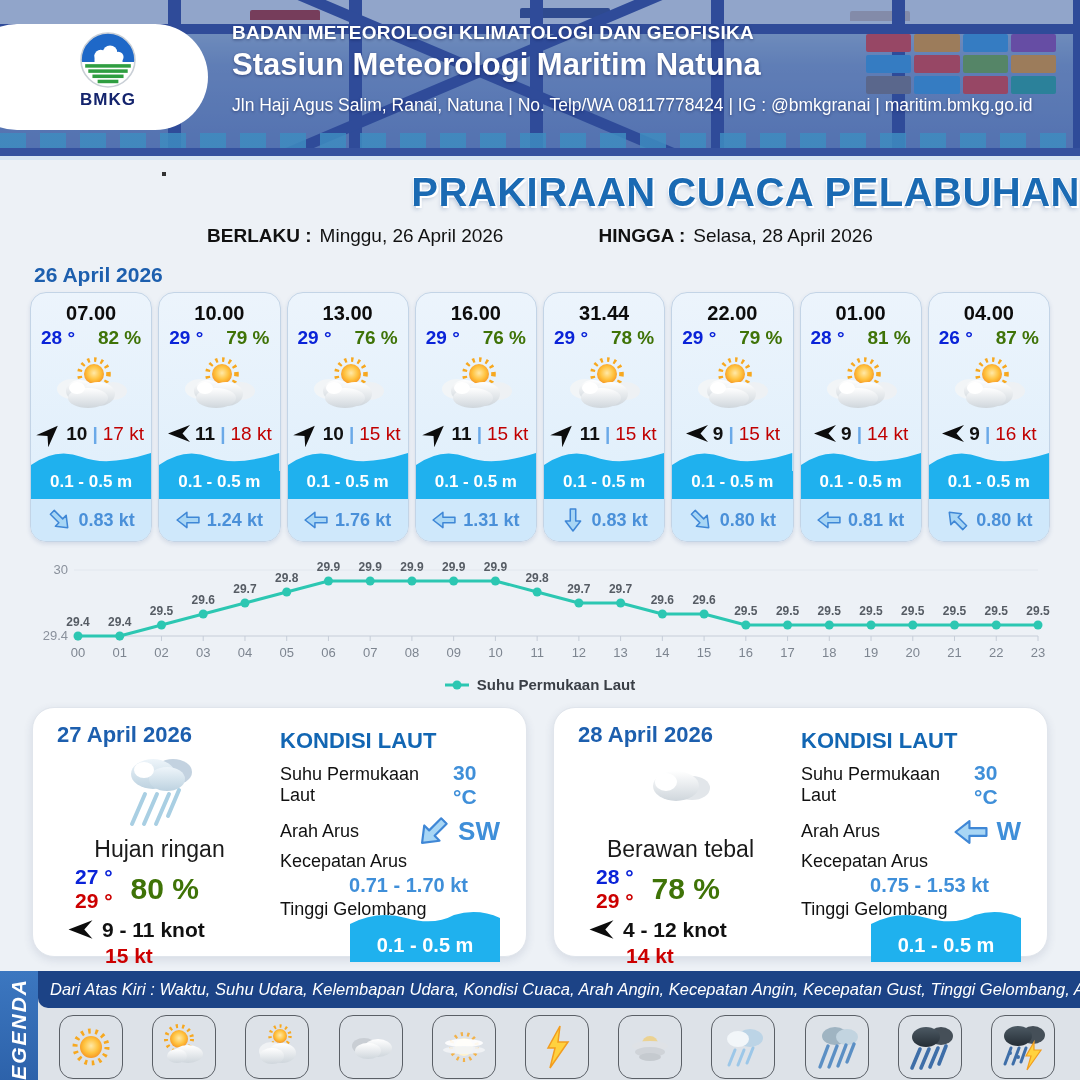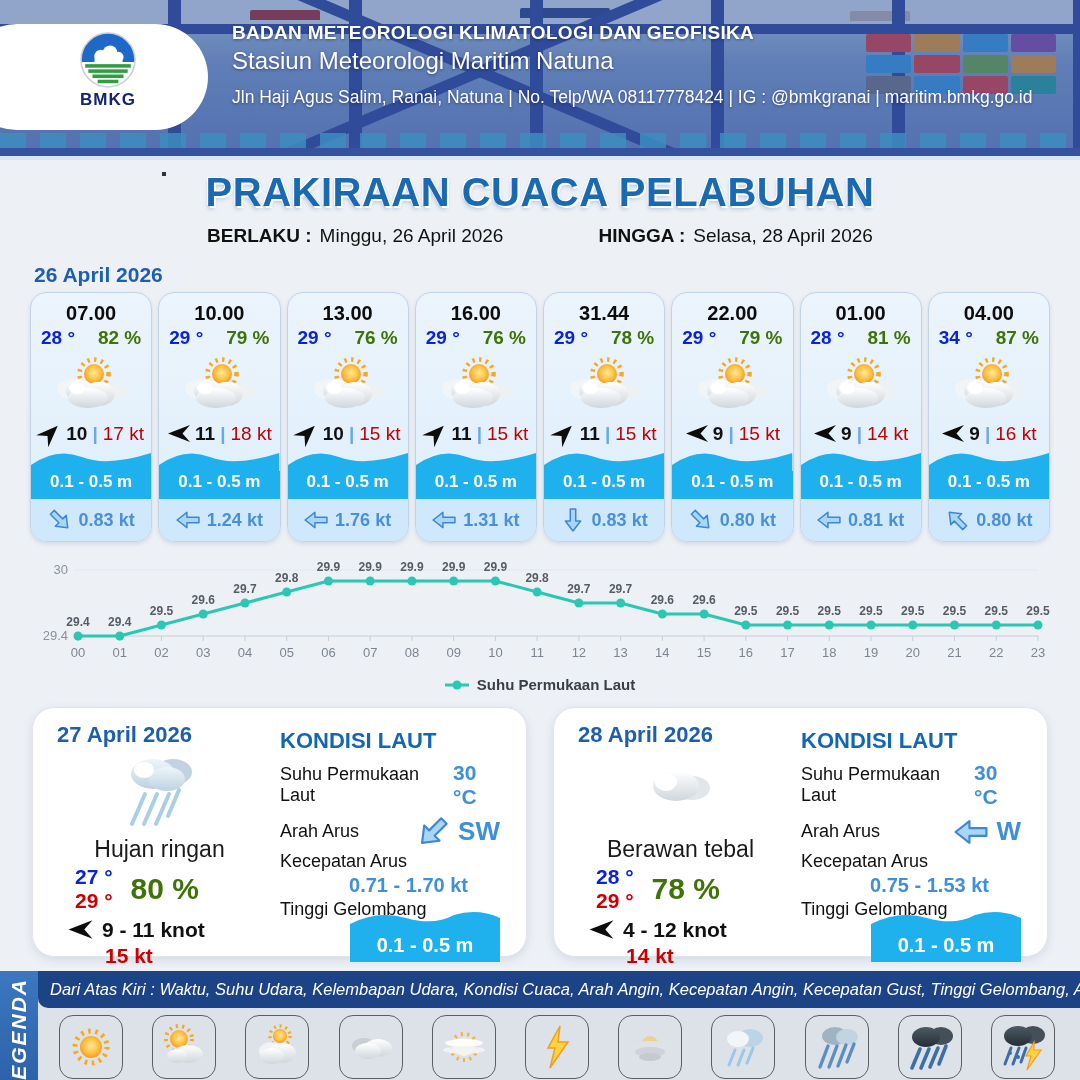--- a/index.html
+++ b/index.html
@@ -17,25 +17,25 @@
   .containers{position:absolute;right:24px;top:34px;width:190px;height:84px;display:grid;grid-template-columns:repeat(4,1fr);grid-auto-rows:18px;gap:3px}
   .containers div{border-radius:2px}
   .seats{position:absolute;left:0;right:0;bottom:8px;height:15px;background:repeating-linear-gradient(90deg,#49b9dd 0 26px,transparent 26px 40px);opacity:.85}
   .floor{position:absolute;left:0;right:0;bottom:0;height:8px;background:#3d5ca8}
   .htint{position:absolute;inset:0;background:rgba(45,66,145,.38)}
   .logo-pill{position:absolute;left:-36px;top:24px;width:244px;height:106px;background:#fff;border-radius:60px;z-index:3}
   .logo-inner{margin-left:84px;margin-top:8px;width:120px;display:flex;flex-direction:column;align-items:center}
   .logo-bmkg{font-size:17px;font-weight:bold;color:#14246d;letter-spacing:1px;margin-top:2px}
   .htext{position:absolute;left:232px;top:22px;z-index:2;color:#fff;text-shadow:0 1px 3px rgba(0,10,60,.45)}
   .org{font-size:19px;font-weight:bold;letter-spacing:.3px}
-  .station{font-size:24px;font-weight:normal;margin-top:3px}
+  .station{font-size:31px;font-weight:bold;margin-top:3px}
   .contact{font-size:17.5px;margin-top:12px;font-weight:400}
 
   
-  .title-sec{text-align:center;padding-top:10px;position:relative}
+  .title-sec{text-align:right;padding-top:10px;position:relative}
   .title-dot{position:absolute;left:162px;top:12px;width:4px;height:4px;background:#333}
   .main-title{font-size:40px;font-weight:bold;color:#1a6ab3;letter-spacing:.5px;text-shadow:2px 2px 0 #ffffff,-1px -1px 0 #ffffff,0 3px 4px rgba(20,60,120,.25)}
   .sub-title{font-size:31px;font-weight:bold;color:#3f9ae0;margin-top:4px;text-shadow:1px 1px 0 #fff}
   .validity{display:flex;justify-content:center;gap:95px;margin-top:10px;font-size:19px;color:#111}
   .vl{font-weight:bold}
   .vv{margin-left:8px}
 
   
   .date-label{margin:16px 0 5px 34px;font-size:21px;font-weight:bold;color:#1d5fae}
   .cards{display:flex;gap:6px;margin:0 30px}
@@ -501,21 +501,21 @@
             <path d="M21 6.5 L10 6.5 L10 2 L1 9 L10 16 L10 11.5 L21 11.5 Z" fill="#a8d6f5" stroke="#3f87d6" stroke-width="1.4" stroke-linejoin="round"></path>
           </svg>
         </span>
         <span class="fc-cs">0.81 kt</span>
       </div>
   </div>
 
   <div class="fcard">
     <div class="fc-time">04.00</div>
     <div class="fc-th">
-        <span class="fc-t">34 °</span>
+        <span class="fc-t">26 °</span>
         <span class="fc-h">87 %</span>
       </div>
     <div class="fc-icon">
         <svg width="84" height="62" viewBox="0 0 84 62">
           <circle cx="45" cy="21" r="10" fill="url(#gSun)"></circle>
           <circle cx="45" cy="21" r="14.5" fill="none" stroke="#f7a81f" stroke-width="4.6" stroke-dasharray="2.4 4.4"></circle>
           <ellipse cx="23" cy="36" rx="15" ry="10" fill="#f2f5f7"></ellipse>
           <ellipse cx="64" cy="38" rx="14" ry="9" fill="#eef1f4"></ellipse>
           <ellipse cx="31" cy="38" rx="14" ry="11" fill="url(#gCloud)"></ellipse>
           <ellipse cx="49" cy="41" rx="17" ry="12" fill="url(#gCloud)"></ellipse>

